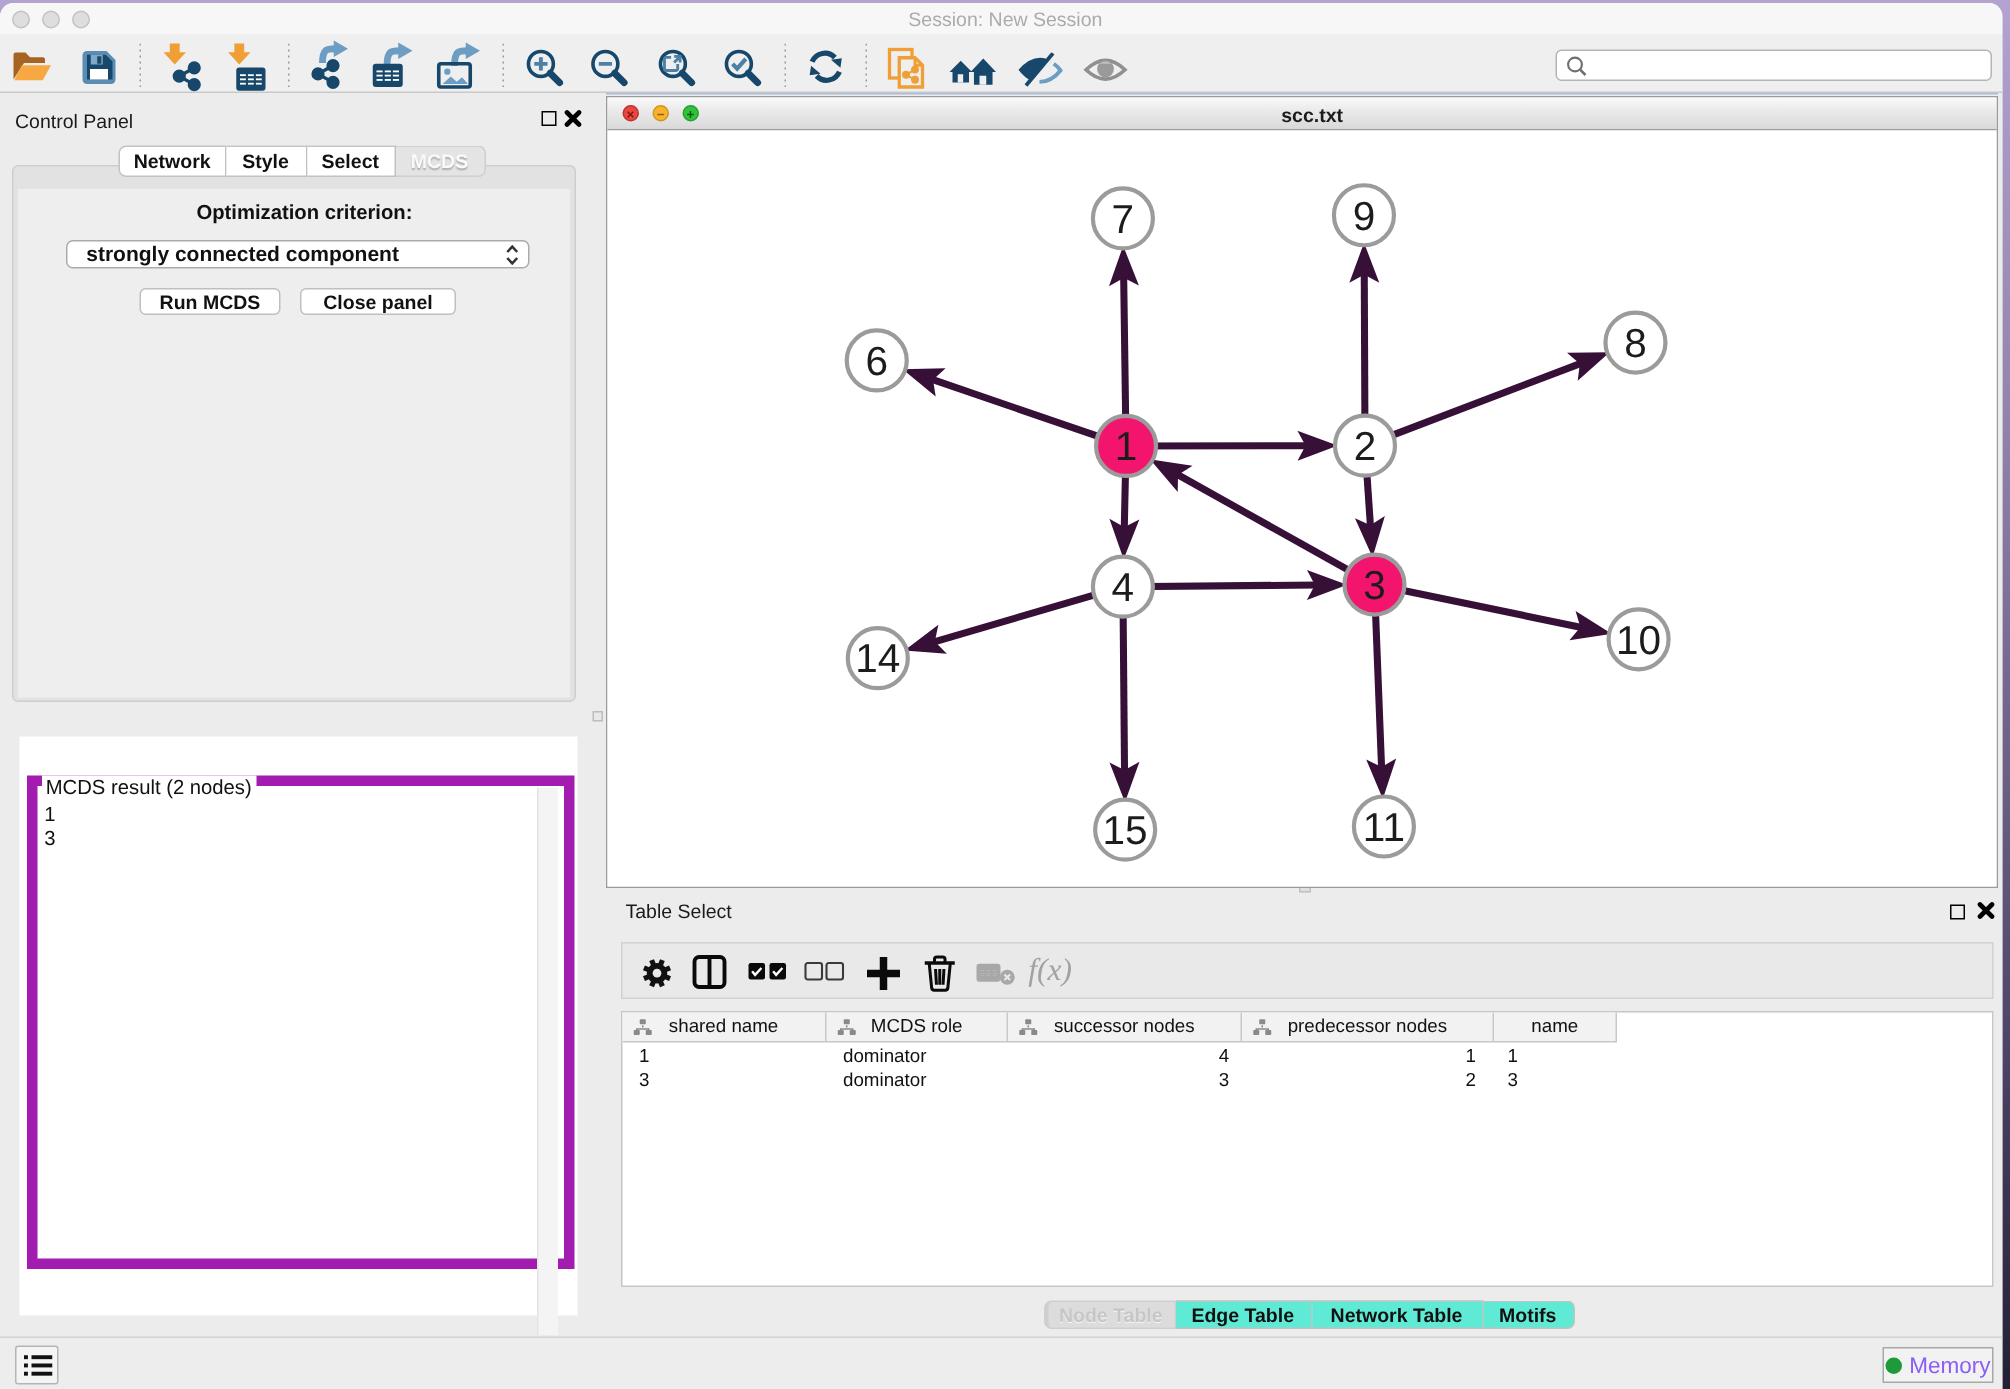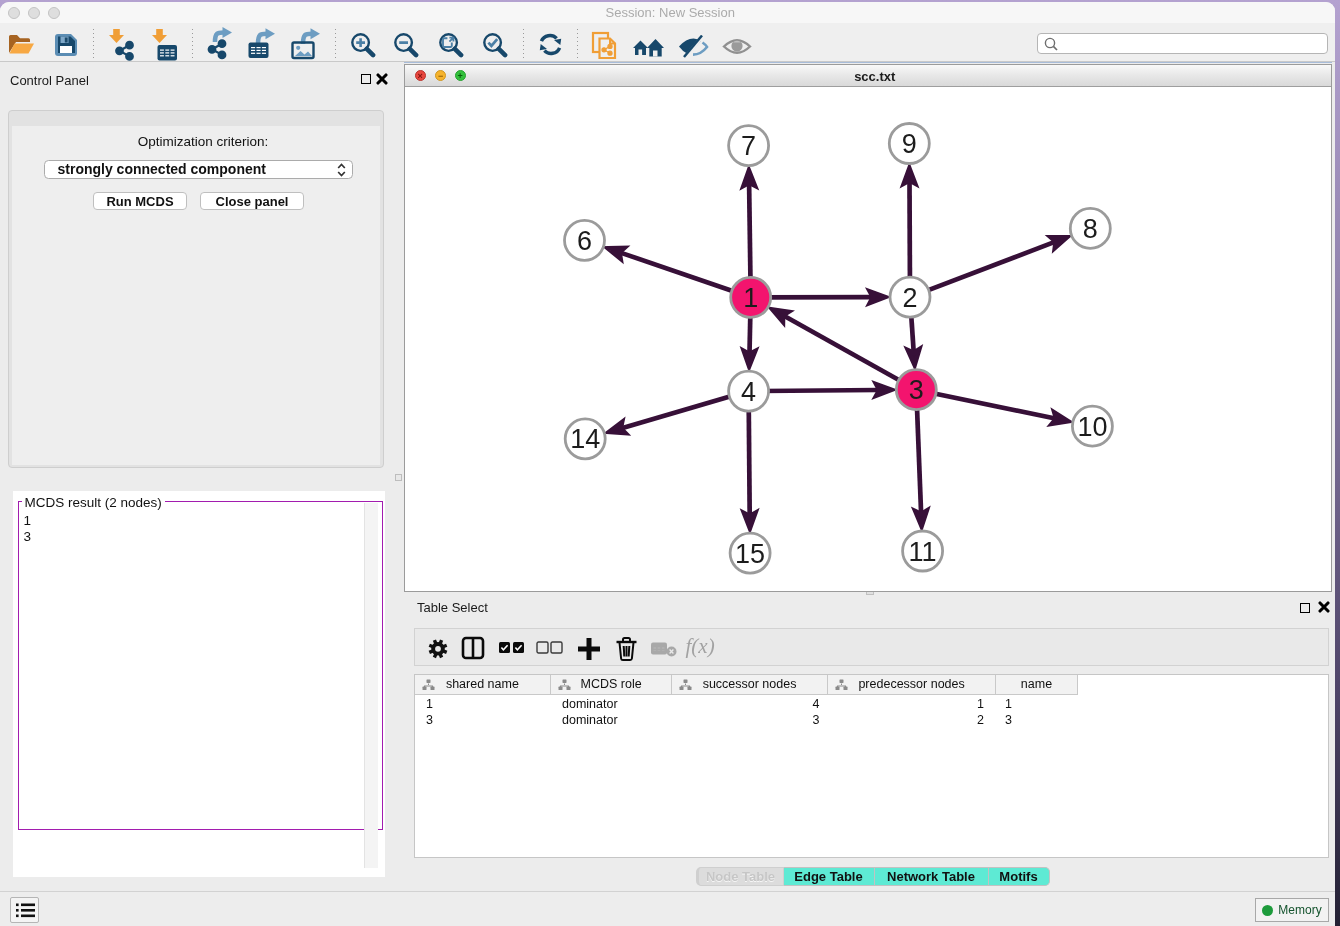--- a/index.html
+++ b/index.html
@@ -17,27 +17,27 @@
 #cptitle{position:absolute;left:10px;top:11px;font-size:13px;color:#1a1a1a}
 .sqbtn{position:absolute;width:10px;height:10px;border:1.8px solid #000}
 .tabrow{position:absolute;display:flex;z-index:3}
 .tab{height:20.5px;background:#fff;border:1px solid #c2c2c2;border-left:none;font-size:13px;font-weight:bold;color:#111;
  display:flex;align-items:center;justify-content:center}
 .tab.first{border-left:1px solid #c2c2c2;border-radius:5px 0 0 5px}
 .tab.last{border-radius:0 5px 5px 0}
 .tab.sel{background:#e4e4e4;color:#fafafa;text-shadow:0 1px 1px #adadad;border-color:#cfcfcf}
 #tabbox{position:absolute;left:8px;top:48px;width:376px;height:358px;background:#e2e2e2;border:1px solid #cecece;border-radius:4px}
 #mcdspanel{position:absolute;left:3px;top:15px;width:368px;height:339px;background:#eeeeee}
-#optlabel{position:absolute;left:7px;top:23px;width:100%;text-align:center;font-size:13.5px;font-weight:normal;color:#111}
+#optlabel{position:absolute;left:7px;top:23px;width:100%;text-align:center;font-size:13.5px;font-weight:bold;color:#111}
 #dropdown{position:absolute;left:34.5px;top:48.5px;width:309px;height:19px;background:#fff;border:1px solid #ababab;border-radius:4.5px;
  font-size:14px;font-weight:bold;color:#111;line-height:17px;padding-left:13px}
 .btn{position:absolute;height:18px;background:#fff;border:1px solid #bfbfbf;border-radius:4px;font-size:13px;font-weight:bold;color:#111;
  display:flex;align-items:center;justify-content:center}
 #resultpanel{position:absolute;left:13px;top:429px;width:372px;height:386px;background:#fff}
-#fset{position:absolute;left:4.5px;top:10px;width:365px;height:329px;border:1px solid #a21caf}
+#fset{position:absolute;left:4.5px;top:26px;width:365px;height:329px;border:7px solid #a21caf}
 #fleg{position:absolute;left:3px;top:-7.5px;background:#fff;font-size:13.5px;color:#111;padding:0 3px}
 #fscroll{position:absolute;right:4px;top:1px;width:14px;height:365px;background:#f4f4f4;border-left:1px solid #e3e3e3}
 #ftext{position:absolute;left:5px;top:11px;font-size:13.5px;color:#111;line-height:16px}
 
 #netwin{position:absolute;left:404px;top:1.5px;width:927.5px;height:528.5px;background:#fff;border:1px solid #9b9b9b}
 #nettitle{position:absolute;left:0;top:0;width:100%;height:22px;
  background:linear-gradient(180deg,#f9f9f9,#e9e9e9 45%,#d9d9d9);border-bottom:1px solid #9e9e9e}
 .tl2{position:absolute;top:5px;width:11.5px;height:11.5px;border-radius:50%;font-size:9px;line-height:10.5px;text-align:center;font-weight:bold}
 #netname{position:absolute;top:4px;left:7px;width:100%;text-align:center;font-size:13px;font-weight:bold;color:#1c1c1c}
 #canvas{position:absolute;left:0;top:22.5px;width:925.5px;height:503.5px;background:#fff}
@@ -53,21 +53,21 @@
 #btabs{position:absolute;left:291.5px;top:270px;display:flex}
 .btab{height:18.5px;background:#5eead4;border:1px solid #c2c2c2;border-left:none;font-size:13px;font-weight:bold;color:#111;
  display:flex;align-items:center;justify-content:center}
 .btab.first{border-left:3px solid #404040;border-radius:5px 0 0 5px}
 .btab.last{border-radius:0 5px 5px 0}
 .btab.sel{background:#dcdcdc;color:#c6c6c6;text-shadow:0 1px 0 #f6f6f6;border-color:#cfcfcf}
 
 #statusbar{position:absolute;left:0;top:889px;width:100%;height:35px;background:#ededed;border-top:1px solid #d2d2d2}
 #listbtn{position:absolute;left:10px;top:5px;width:29px;height:26px;background:#f4f4f4;border:1px solid #b5b5b5;border-radius:2px}
 #membtn{position:absolute;left:1255px;top:6px;width:74px;height:24px;background:#f2f2f2;border:1px solid #a8a8a8;
- font-size:12px;color:#14532d;display:flex;align-items:center;justify-content:center;gap:5px}
+ font-size:15px;color:#8b5cf6;display:flex;align-items:center;justify-content:center;gap:5px}
 .icon{position:absolute}
 </style></head>
 <body>
 <div id="win">
  <div id="titlebar">
   <div class="tl" style="left:7.5px"></div>
       <div class="tl" style="left:27.5px"></div>
       <div class="tl" style="left:47.5px"></div>
   <div id="wtitle">Session: New Session</div>
  </div>
@@ -217,20 +217,26 @@
         </svg>
       </div>
  </div>
  <div id="main">
   <div id="cpanel">
    <div id="cptitle">Control Panel</div>
    <div class="sqbtn" style="left:360.5px;top:12px"></div>
    <svg class="icon" style="left:376px;top:11px" width="12" height="12" viewBox="0 0 12 12">
           <path d="M2 2 L10 10 M10 2 L2 10" stroke="#000" stroke-width="3.1" stroke-linecap="round"></path>
         </svg>
+   <div class="tabrow" style="left:79px;top:35px">
+    <div class="tab first" style="width:71.5px">Network</div>
+    <div class="tab" style="width:54px">Style</div>
+    <div class="tab" style="width:59px">Select</div>
+    <div class="tab last sel" style="width:60px">MCDS</div>
+   </div>
    <div id="tabbox">
     <div id="mcdspanel"></div>
     <div id="optlabel">Optimization criterion:</div>
     <div id="dropdown">strongly connected component
       <svg class="icon" style="right:5.5px;top:2.5px" width="9" height="14" viewBox="0 0 9 14">
        <path d="M1.2 5 L4.5 1.4 L7.8 5" fill="none" stroke="#333" stroke-width="1.7"></path>
        <path d="M1.2 9 L4.5 12.6 L7.8 9" fill="none" stroke="#333" stroke-width="1.7"></path>
             </svg>
     </div>
     <div class="btn" style="left:84px;top:81px;width:94px">Run MCDS</div>

